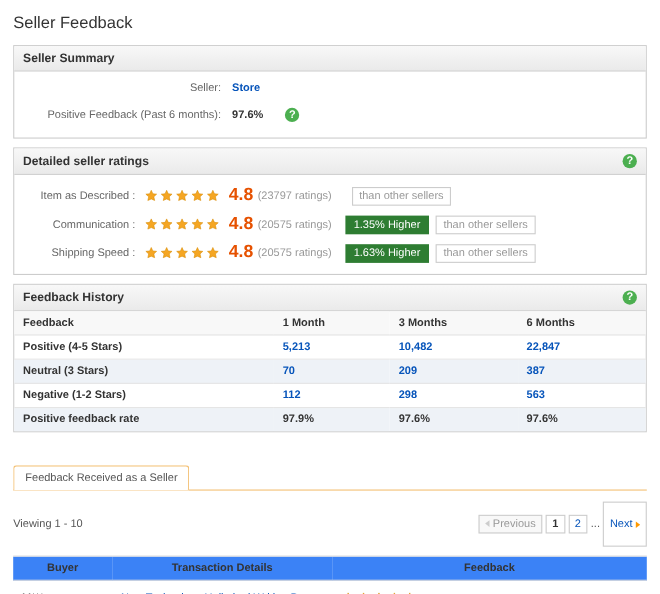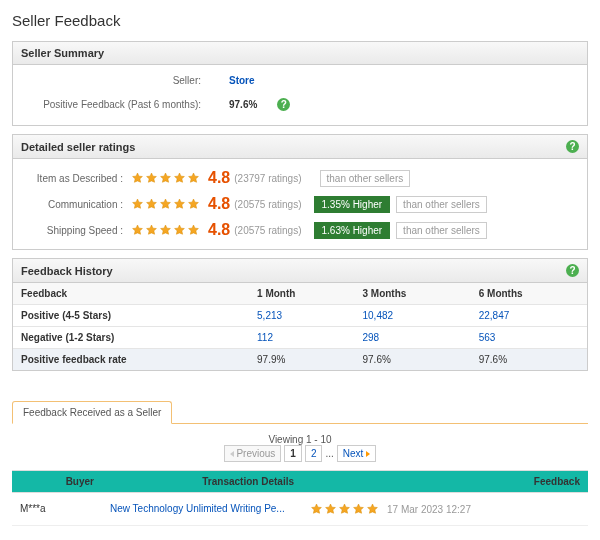--- a/index.html
+++ b/index.html
@@ -56,21 +56,20 @@
   }
   .summary-label {
     width: 190px;
     text-align: right;
     color: #666;
     padding-right: 10px;
   }
   .summary-value {
     font-weight: bold;
     color: #333;
-    margin-left: 18px;
   }
   .summary-value.link {
     color: #0654ba;
     font-weight: bold;
   }
   .ratings-body { padding: 6px 8px; }
   .rating-row {
     display: flex;
     align-items: center;
     padding: 4px 0;
@@ -118,20 +117,21 @@
   .history-table {
     width: 100%;
     border-collapse: collapse;
     font-size: 10px;
   }
   .history-table th,
   .history-table td {
     text-align: left;
     padding: 5px 8px;
     border-top: 1px solid #e5e5e5;
+    font-weight: bold;
   }
   .history-table th {
     background: #f8f8f8;
     font-weight: bold;
     border-top: none;
   }
   .history-table .row-alt { background: #eef2f7; }
   .history-table .row-label { font-weight: bold; }
   .history-table a { color: #0654ba; text-decoration: none; }
 
@@ -152,21 +152,20 @@
     border-top-left-radius: 3px;
     border-top-right-radius: 3px;
   }
   .viewing-bar {
     display: flex;
     justify-content: space-between;
     align-items: center;
     padding: 10px 0 8px 0;
     font-size: 10px;
     color: #555;
-    flex-direction: column;
   }
   .pagination {
     display: flex;
     align-items: center;
     gap: 3px;
     font-size: 10px;
   }
   .pg-btn {
     border: 1px solid #ccc;
     padding: 2px 5px;
@@ -179,21 +178,21 @@
     color: #0654ba;
     background: #fff;
   }
   .pg-num.current {
     color: #333;
     font-weight: bold;
   }
   .pg-next {
     color: #0654ba;
     border: 1px solid #ccc;
-    padding: 2px 5px;
+    padding: 14px 5px;
     display: inline-flex;
     align-items: center;
     gap: 3px;
   }
   .chevron-right {
     width: 0; height: 0;
     border-top: 3px solid transparent;
     border-bottom: 3px solid transparent;
     border-left: 4px solid #f90;
     display: inline-block;
@@ -204,22 +203,22 @@
     border-bottom: 3px solid transparent;
     border-right: 4px solid #ccc;
     display: inline-block;
   }
   .fb-table {
     width: 100%;
     border-collapse: collapse;
     font-size: 10px;
   }
   .fb-table th {
-    background: #14b8a6;
-    text-align: right;
+    background: #3b82f6;
+    text-align: center;
     padding: 5px 8px;
     font-weight: bold;
     border-top: 1px solid #ddd;
     border-bottom: 1px solid #ddd;
   }
   .fb-table td {
     padding: 10px 8px;
     vertical-align: top;
     border-bottom: 1px solid #eee;
   }
@@ -375,20 +374,26 @@
         <th>3 Months</th>
         <th>6 Months</th>
       </tr>
     </thead>
     <tbody id="history-body">
         <tr>
           <td class="row-label">Positive (4-5 Stars)</td>
           <td><a href="#">5,213</a></td>
           <td><a href="#">10,482</a></td>
           <td><a href="#">22,847</a></td>
+        </tr>
+        <tr class="row-alt">
+          <td class="row-label">Neutral (3 Stars)</td>
+          <td><a href="#">70</a></td>
+          <td><a href="#">209</a></td>
+          <td><a href="#">387</a></td>
         </tr>
         <tr>
           <td class="row-label">Negative (1-2 Stars)</td>
           <td><a href="#">112</a></td>
           <td><a href="#">298</a></td>
           <td><a href="#">563</a></td>
         </tr>
         <tr class="row-alt">
           <td class="row-label">Positive feedback rate</td>
           <td>97.9%</td>

